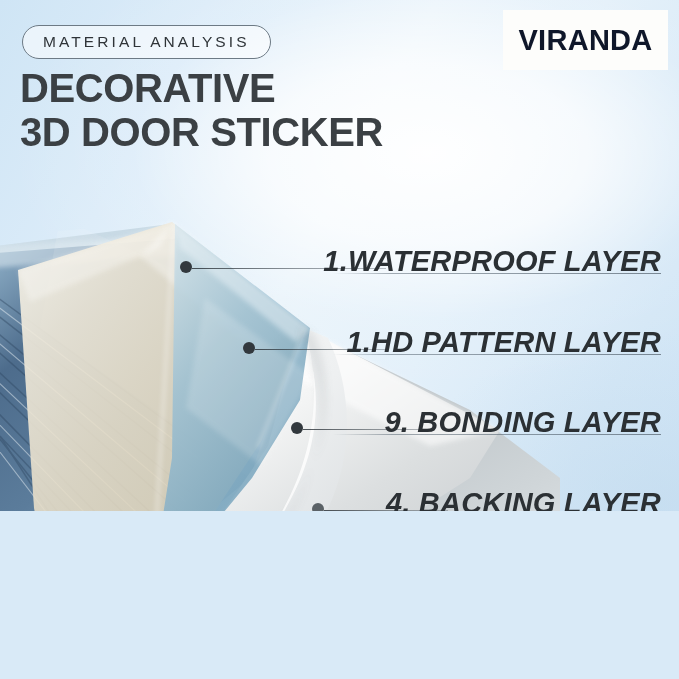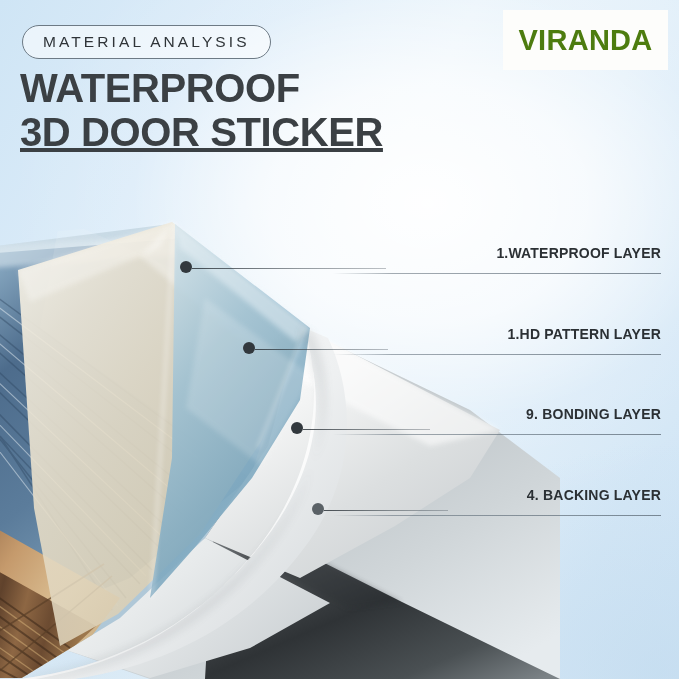--- a/index.html
+++ b/index.html
@@ -1,21 +1,21 @@
 <!DOCTYPE html>
 <html><head>
 <meta charset="utf-8">
 <style>
   html,body{margin:0;padding:0;}
   body{
     width:679px;height:679px;overflow:hidden;
     font-family:"Liberation Sans","DejaVu Sans",sans-serif;
     background:#d9eaf7;
   }
-  #stage{position:relative;width:679px;height:679px;overflow:hidden;}
+  #stage{position:relative;width:679px;height:511px;overflow:hidden;}
 
   
   .bg-base{
     position:absolute;inset:0;
     background:
       radial-gradient(ellipse 62% 46% at 63% 30%, rgba(255,255,255,0.97) 0%, rgba(255,255,255,0.72) 38%, rgba(255,255,255,0.12) 70%, rgba(255,255,255,0) 100%),
       linear-gradient(118deg, #cfe5f5 0%, #dcecf9 22%, #eaf4fb 46%, #e3f0fa 64%, #d4e7f6 86%, #cfe4f5 100%);
   }
   .bg-vig{
     position:absolute;inset:0;
@@ -34,41 +34,42 @@
     font-size:15.5px;letter-spacing:3.1px;color:#2f3438;font-weight:400;
     white-space:nowrap;
   }
   .title{
     position:absolute;left:20px;top:66px;
     color:#3b4044;
     font-weight:bold;
     font-size:40px;line-height:44px;letter-spacing:-0.4px;
     white-space:nowrap;
   }
-  .title .l2{display:block;text-decoration:underline;}
+  .title .l2{display:block;}
   .logo-box{
     position:absolute;left:503px;top:10px;width:165px;height:60px;
     background:#fdfdfb;
     display:flex;align-items:center;justify-content:center;
   }
   .logo-txt{
-    font-weight:bold;font-size:29px;letter-spacing:0.3px;color:#4d7c0f;
+    font-weight:bold;font-size:29px;letter-spacing:0.3px;color:#0f172a;
   }
 
   
   .art{position:absolute;left:0;top:178px;width:560px;height:501px;}
   .art svg{display:block;}
 
   
   .label{
     position:absolute;
     color:#2b3034;font-weight:bold;
-    font-size:14px;letter-spacing:0.2px;
+    font-size:29px;letter-spacing:0.2px;
     white-space:nowrap;
     text-align:right;
+    font-style:italic;
   }
   .lbl-rule{
     position:absolute;height:1px;
     background:linear-gradient(90deg, rgba(90,104,116,0) 0%, rgba(90,104,116,0.55) 18%, rgba(90,104,116,0.75) 100%);
   }
   .leader{
     position:absolute;height:1px;
     background:linear-gradient(90deg, rgba(45,52,58,0.85) 0%, rgba(60,70,78,0.55) 55%, rgba(70,80,90,0.35) 100%);
   }
   .dot{
@@ -270,21 +271,21 @@
         <path d="M 300,150 C 340,230 322,310 252,390 C 196,452 120,492 40,501 L 10,501 C 110,492 200,446 262,372 C 330,292 336,214 312,156 Z" fill="#5c6468" filter="url(#soft2)"></path>
       </g>
     </svg>
   </div>
 
   <div class="pill">
     <span>MATERIAL ANALYSIS</span>
   </div>
 
   <div class="title">
-    <span class="l1">WATERPROOF</span>
+    <span class="l1">DECORATIVE</span>
     <span class="l2">3D DOOR STICKER</span>
   </div>
 
   <div class="logo-box">
     <span class="logo-txt">VIRANDA</span>
   </div>
 
   <div id="callouts">
       <div class="dot" style="left: 180px; top: 261px;"></div>
       <div class="leader" style="left: 192px; top: 268px; width: 194px;"></div>

